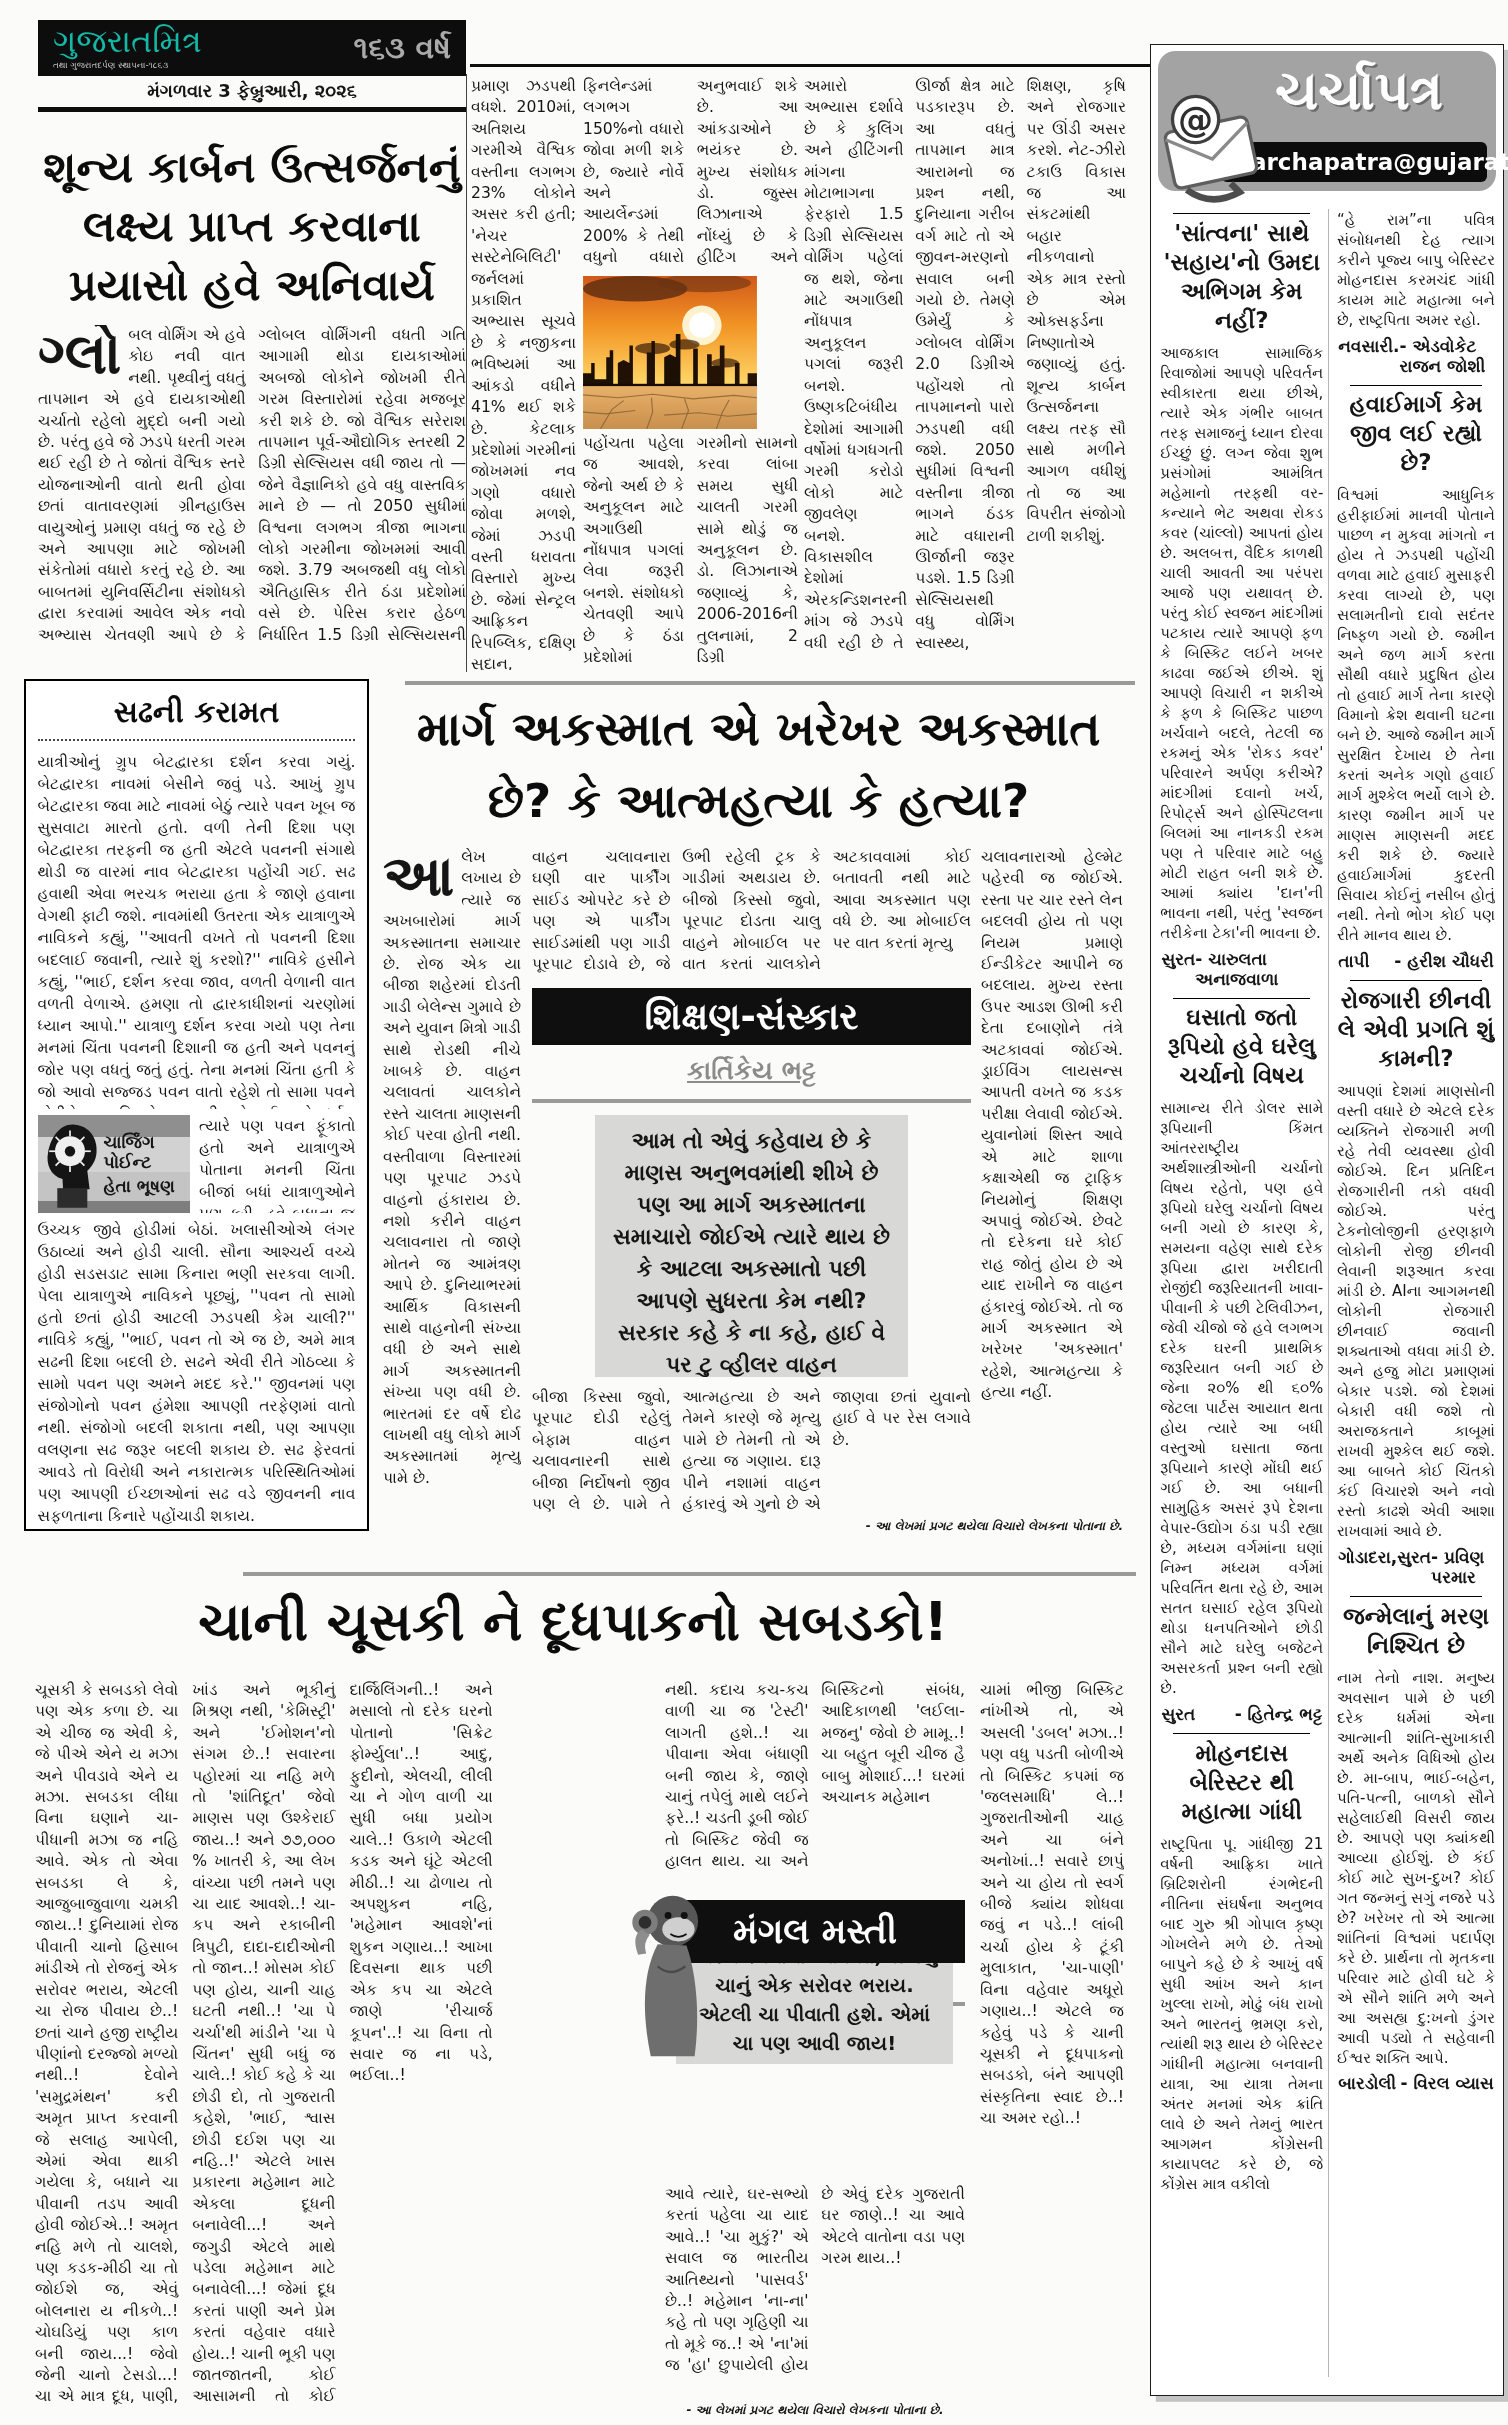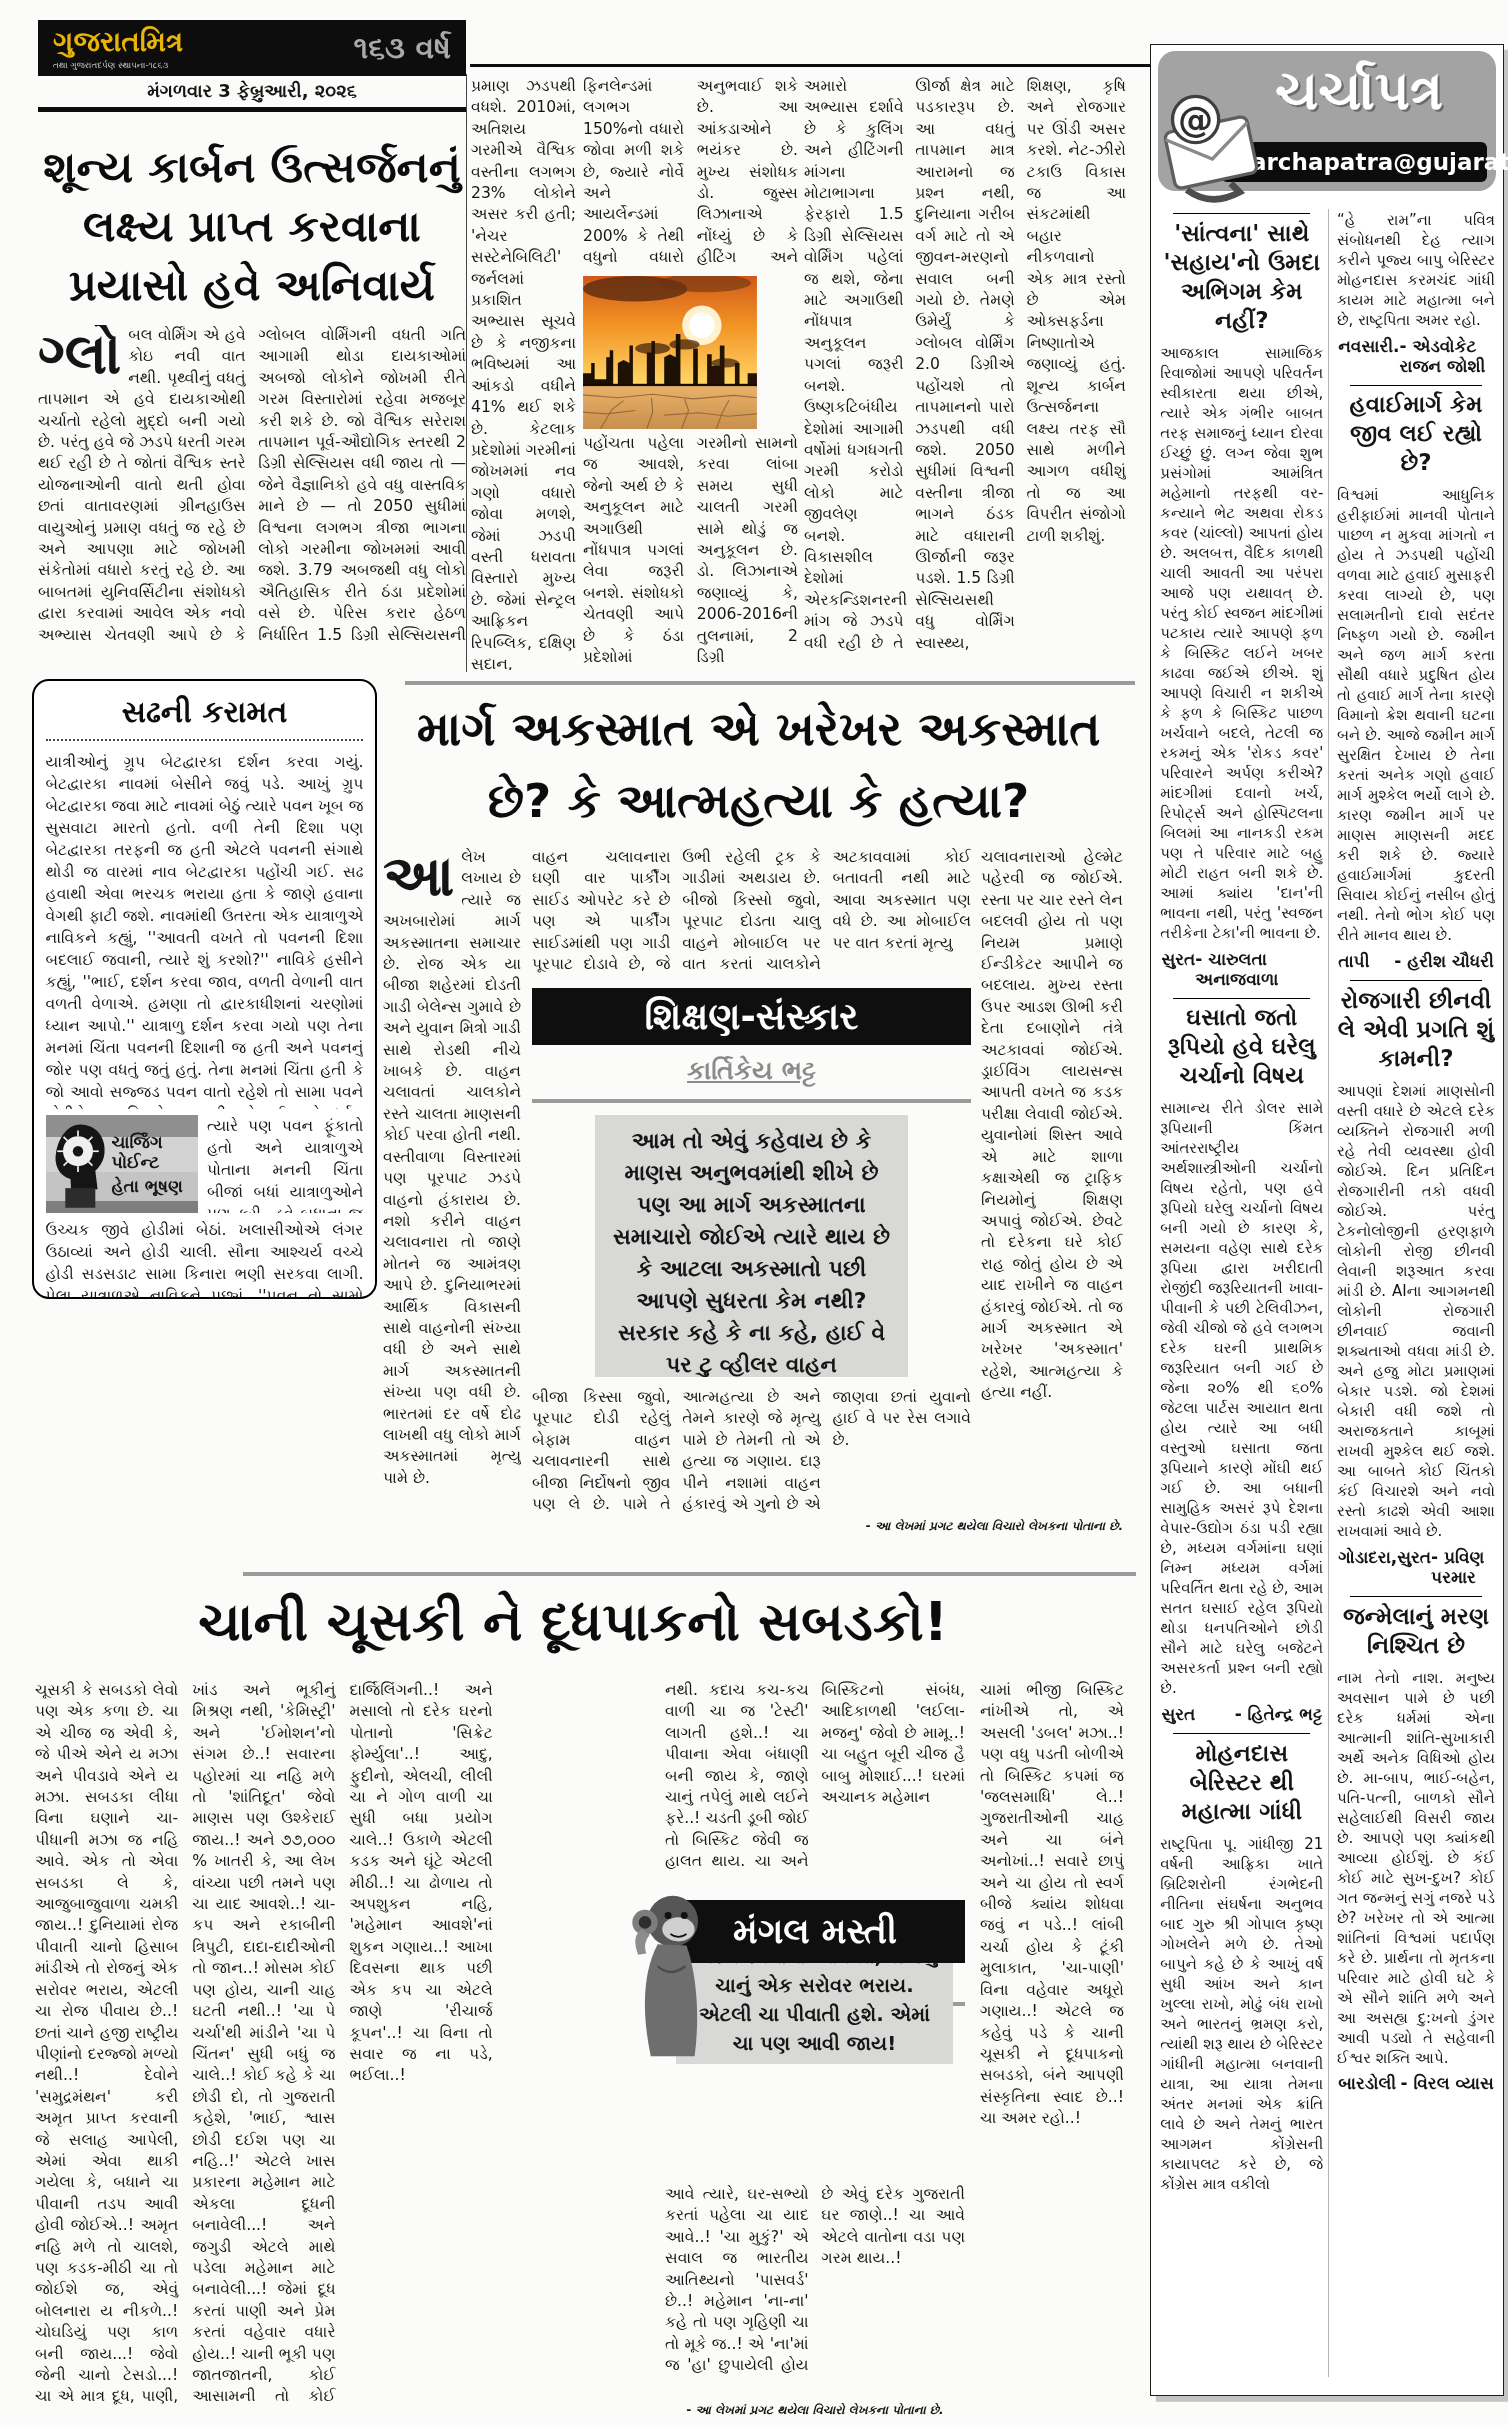--- a/index.html
+++ b/index.html
@@ -26,21 +26,21 @@
   .boxed{border:2.3px solid #000;background:#fff;}
   .dotted{border-bottom:2.9px dotted #444;}
   .footnote{font-size:12px;font-weight:bold;font-style:italic;}
 </style>
 </head>
 <body>
 
 <div class="abs" style="left:38px;top:19.7px;width:428px;">
   <div style="background:#0d0d0d;height:56px;display:flex;align-items:center;justify-content:space-between;padding:0 15px;position:relative;">
     <div>
-      <div style="color:#eab308;font-weight:bold;font-size:28px;line-height:35px;">ગુજરાતમિત્ર</div>
+      <div style="color:#14b8a6;font-weight:normal;font-size:32px;line-height:35px;">ગુજરાતમિત્ર</div>
       <div style="color:#cfcfcf;font-size:8.7px;margin-top:1.2px;">તથા ગુજરાતદર્પણ  સ્થાપના-૧૮૬૩</div>
     </div>
     <div style="color:#a9a9a9;font-weight:bold;font-size:30px;">૧૬૩ વર્ષ</div>
   </div>
   <div style="text-align:center;font-weight:bold;font-size:18px;padding:4.6px 0 4.6px 0;">મંગળવાર 3 ફેબ્રુઆરી, ૨૦૨૬</div>
   <div class="blackrule" style="height:5.2px;"></div>
 </div>
 
 <div class="abs blackrule" style="left:470px;top:64px;width:961px;height:2.9px;"></div>
 
@@ -84,21 +84,21 @@
       <path d="M0 205 L60 210 L120 204 L190 212 L260 206 L300 210"></path>
       <path d="M30 264 L50 230 L70 215 M110 264 L120 235 L118 210 M170 264 L182 232 L175 212 M230 264 L240 236 L252 214"></path>
       <path d="M0 235 L40 238 L90 232 M140 240 L200 236 L250 242 L300 238"></path>
     </g>
   </svg>
 </div>
 
 <div class="abs btxt cols2" style="left:583px;top:433px;width:215px;height:237px;">પહોંચતા પહેલા જ આવશે, જેનો અર્થ છે કે અનુકૂલન માટે અગાઉથી નોંધપાત્ર પગલાં લેવા જરૂરી બનશે. સંશોધકો ચેતવણી આપે છે કે ઠંડા પ્રદેશોમાં ગરમીનો સામનો કરવા લાંબા સમય સુધી ચાલતી ગરમી સામે થોડું જ અનુકૂલન છે. ડો. લિઝાનાએ જણાવ્યું કે, 2006-2016ની તુલનામાં, 2 ડિગ્રી સેલ્સિયસના વોર્મિંગ વખતે ઠંડક માટેની માંગ અનેકગણી વધી જશે.</div>
 <div class="abs btxt cols3" style="left:804px;top:76px;width:322px;height:594px;">અમારો અભ્યાસ દર્શાવે છે કે કુલિંગ અને હીટિંગની માંગના મોટાભાગના ફેરફારો 1.5 ડિગ્રી સેલ્સિયસ વોર્મિંગ પહેલાં જ થશે, જેના માટે અગાઉથી નોંધપાત્ર અનુકૂલન પગલાં જરૂરી બનશે. ઉષ્ણકટિબંધીય દેશોમાં આગામી વર્ષોમાં ધગધગતી ગરમી કરોડો લોકો માટે જીવલેણ બનશે. વિકાસશીલ દેશોમાં એરકન્ડિશનરની માંગ જે ઝડપે વધી રહી છે તે ઊર્જા ક્ષેત્ર માટે પડકારરૂપ છે. આ વધતું તાપમાન માત્ર આરામનો જ પ્રશ્ન નથી, દુનિયાના ગરીબ વર્ગ માટે તો એ જીવન-મરણનો સવાલ બની ગયો છે. તેમણે ઉમેર્યું કે ગ્લોબલ વોર્મિંગ 2.0 ડિગ્રીએ પહોંચશે તો તાપમાનનો પારો ઝડપથી વધી જશે. 2050 સુધીમાં વિશ્વની વસ્તીના ત્રીજા ભાગને ઠંડક માટે વધારાની ઊર્જાની જરૂર પડશે. 1.5 ડિગ્રી સેલ્સિયસથી વધુ વોર્મિંગ સ્વાસ્થ્ય, શિક્ષણ, કૃષિ અને રોજગાર પર ઊંડી અસર કરશે. નેટ-ઝીરો ટકાઉ વિકાસ જ આ સંકટમાંથી બહાર નીકળવાનો એક માત્ર રસ્તો છે એમ ઓક્સફર્ડના નિષ્ણાતોએ જણાવ્યું હતું. શૂન્ય કાર્બન ઉત્સર્જનના લક્ષ્ય તરફ સૌ સાથે મળીને આગળ વધીશું તો જ આ વિપરીત સંજોગો ટાળી શકીશું.</div>
 
-<div class="abs boxed" style="left:32px;top:679px;width:345px;height:620px;padding:9.3px 11.6px;box-sizing:border-box;overflow:hidden;border-radius:17px;">
+<div class="abs boxed" style="left:24px;top:679px;width:345px;height:852px;padding:9.3px 11.6px;box-sizing:border-box;overflow:hidden;">
   <div class="headline" style="font-size:30px;padding:3.5px 0 8px 0;">સઢની કરામત</div>
   <div class="dotted" style="height:1.2px;margin-bottom:10.4px;"></div>
   <div class="btxt" style="height:358px;line-height:22px;">યાત્રીઓનું ગ્રુપ બેટદ્વારકા દર્શન કરવા ગયું. બેટદ્વારકા નાવમાં બેસીને જવું પડે. આખું ગ્રુપ બેટદ્વારકા જવા માટે નાવમાં બેઠું ત્યારે પવન ખૂબ જ સુસવાટા મારતો હતો. વળી તેની દિશા પણ બેટદ્વારકા તરફની જ હતી એટલે પવનની સંગાથે થોડી જ વારમાં નાવ બેટદ્વારકા પહોંચી ગઈ. સઢ હવાથી એવા ભરચક ભરાયા હતા કે જાણે હવાના વેગથી ફાટી જશે. નાવમાંથી ઉતરતા એક યાત્રાળુએ નાવિકને કહ્યું, ''આવતી વખતે તો પવનની દિશા બદલાઈ જવાની, ત્યારે શું કરશો?'' નાવિકે હસીને કહ્યું, ''ભાઈ, દર્શન કરવા જાવ, વળતી વેળાની વાત વળતી વેળાએ. હમણા તો દ્વારકાધીશનાં ચરણોમાં ધ્યાન આપો.'' યાત્રાળુ દર્શન કરવા ગયો પણ તેના મનમાં ચિંતા પવનની દિશાની જ હતી અને પવનનું જોર પણ વધતું જતું હતું. તેના મનમાં ચિંતા હતી કે જો આવો સજ્જડ પવન વાતો રહેશે તો સામા પવને હોડીને સામા કિનારે લઇ જવી ભારે થઈ પડશે. દર્શન કરી બધા નાવ તરફ પાછાં ફરતાં હતા</div>
   <div style="display:flex;gap:9.3px;margin:5.8px 0;height:98px;">
     <div style="width:152px;flex:0 0 152px;background:linear-gradient(#8f8f8f 0 22%, #d2d2d2 22% 58%, #c4c4c4 58% 88%, #7e7e7e 88% 100%);display:flex;align-items:center;position:relative;">
       <span style="display:block;width:60px;height:87px;margin-left:2.3px;">
         <svg width="60" height="87" viewBox="0 0 104 150" xmlns="http://www.w3.org/2000/svg">
           <path d="M60 6 C86 8 100 30 98 54 C97 68 90 78 82 86 L86 118 L40 118 L39 100 C18 94 10 74 14 54 C19 28 34 4 60 6 Z" fill="#151515"></path>
           <rect x="30" y="116" width="52" height="34" fill="#2c2c2c"></rect>
           <circle cx="52" cy="52" r="26" fill="#efefef"></circle>

